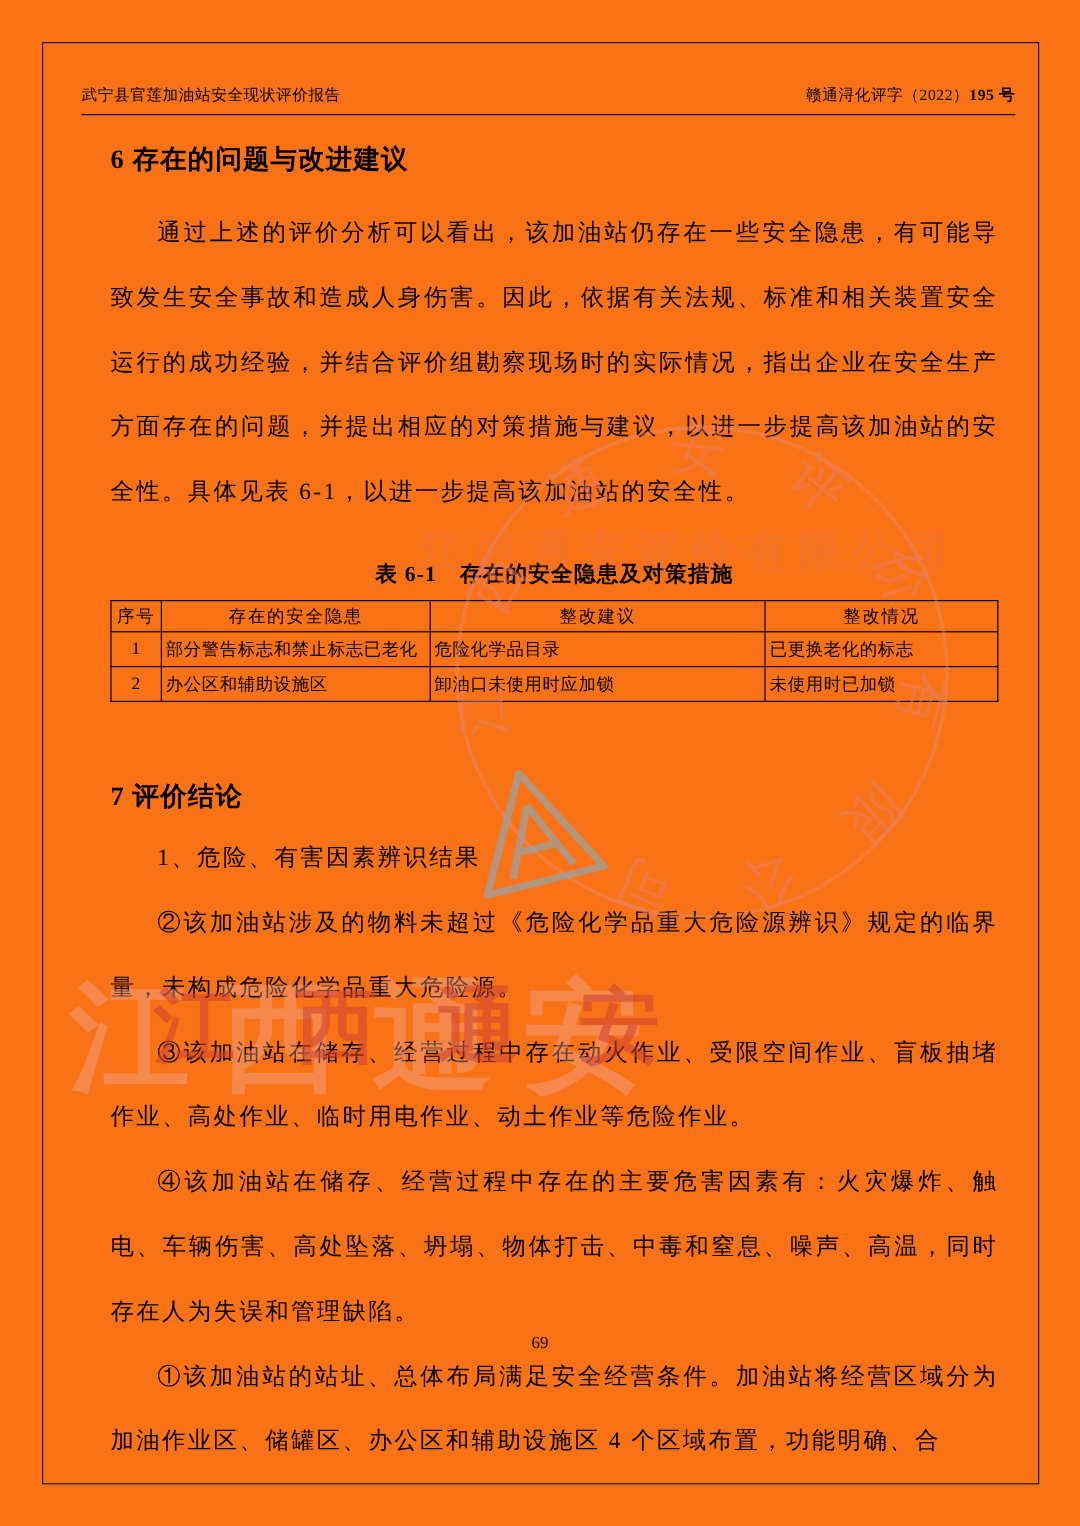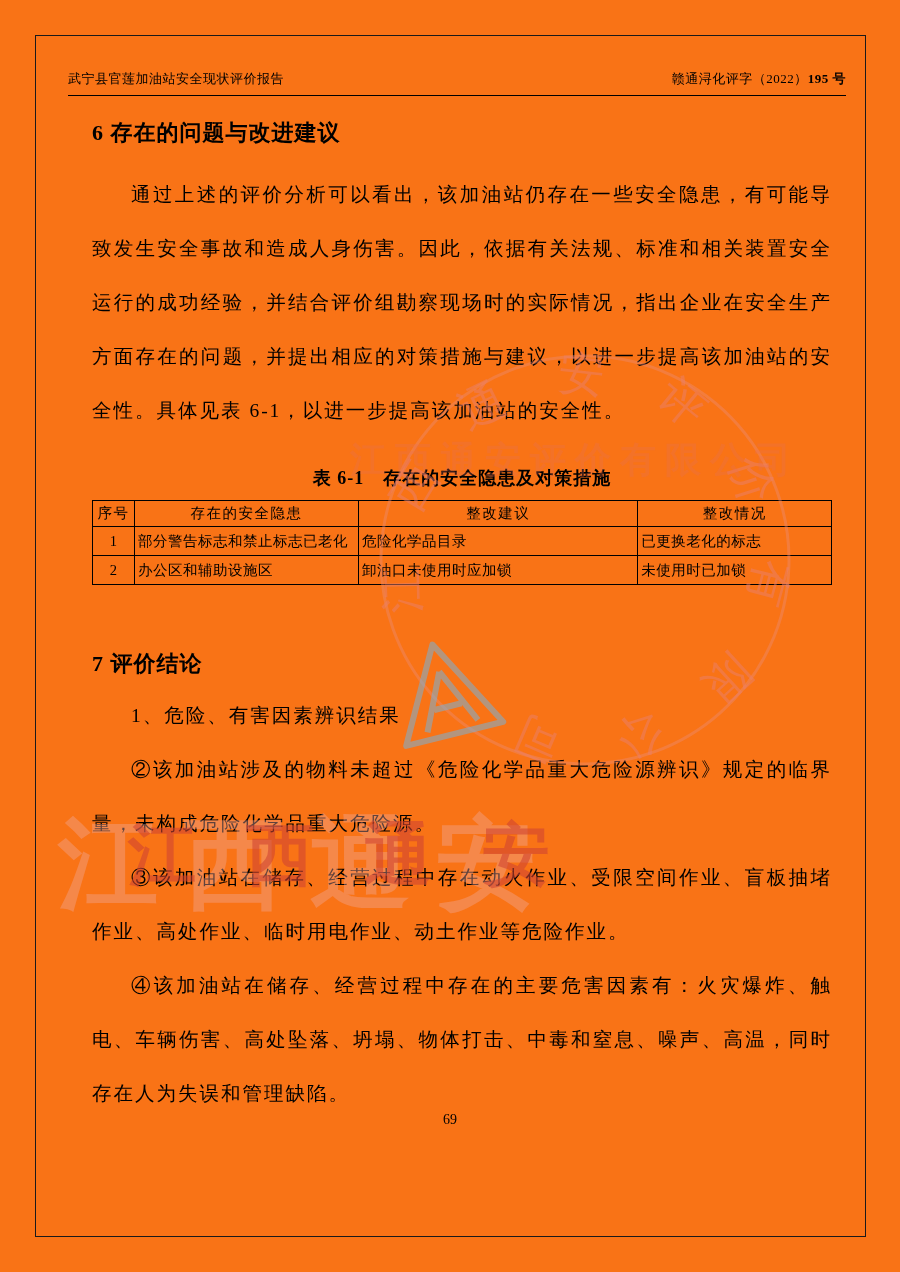--- a/index.html
+++ b/index.html
@@ -132,20 +132,21 @@
         </tbody>
       </table>
 
       <h1 class="sec-title second">7 评价结论</h1>
 
       <div class="section7">
         <p class="body-par">1、危险、有害因素辨识结果</p>
         <p class="body-par">②该加油站涉及的物料未超过《危险化学品重大危险源辨识》规定的临界量，未构成危险化学品重大危险源。</p>
         <p class="body-par">③该加油站在储存、经营过程中存在动火作业、受限空间作业、盲板抽堵作业、高处作业、临时用电作业、动土作业等危险作业。</p>
         <p class="body-par">④该加油站在储存、经营过程中存在的主要危害因素有：火灾爆炸、触电、车辆伤害、高处坠落、坍塌、物体打击、中毒和窒息、噪声、高温，同时存在人为失误和管理缺陷。</p>
+        <p class="body-par">①该加油站的站址、总体布局满足安全经营条件。加油站将经营区域分为加油作业区、储罐区、办公区和辅助设施区 4 个区域布置，功能明确、合</p>
       </div>
 
     </div>
   </div>
 
   <div class="page-number">69</div>
 
   <svg class="wm" viewBox="0 0 900 1272" aria-hidden="true">
 
     <g transform="rotate(-20 585 560)">

